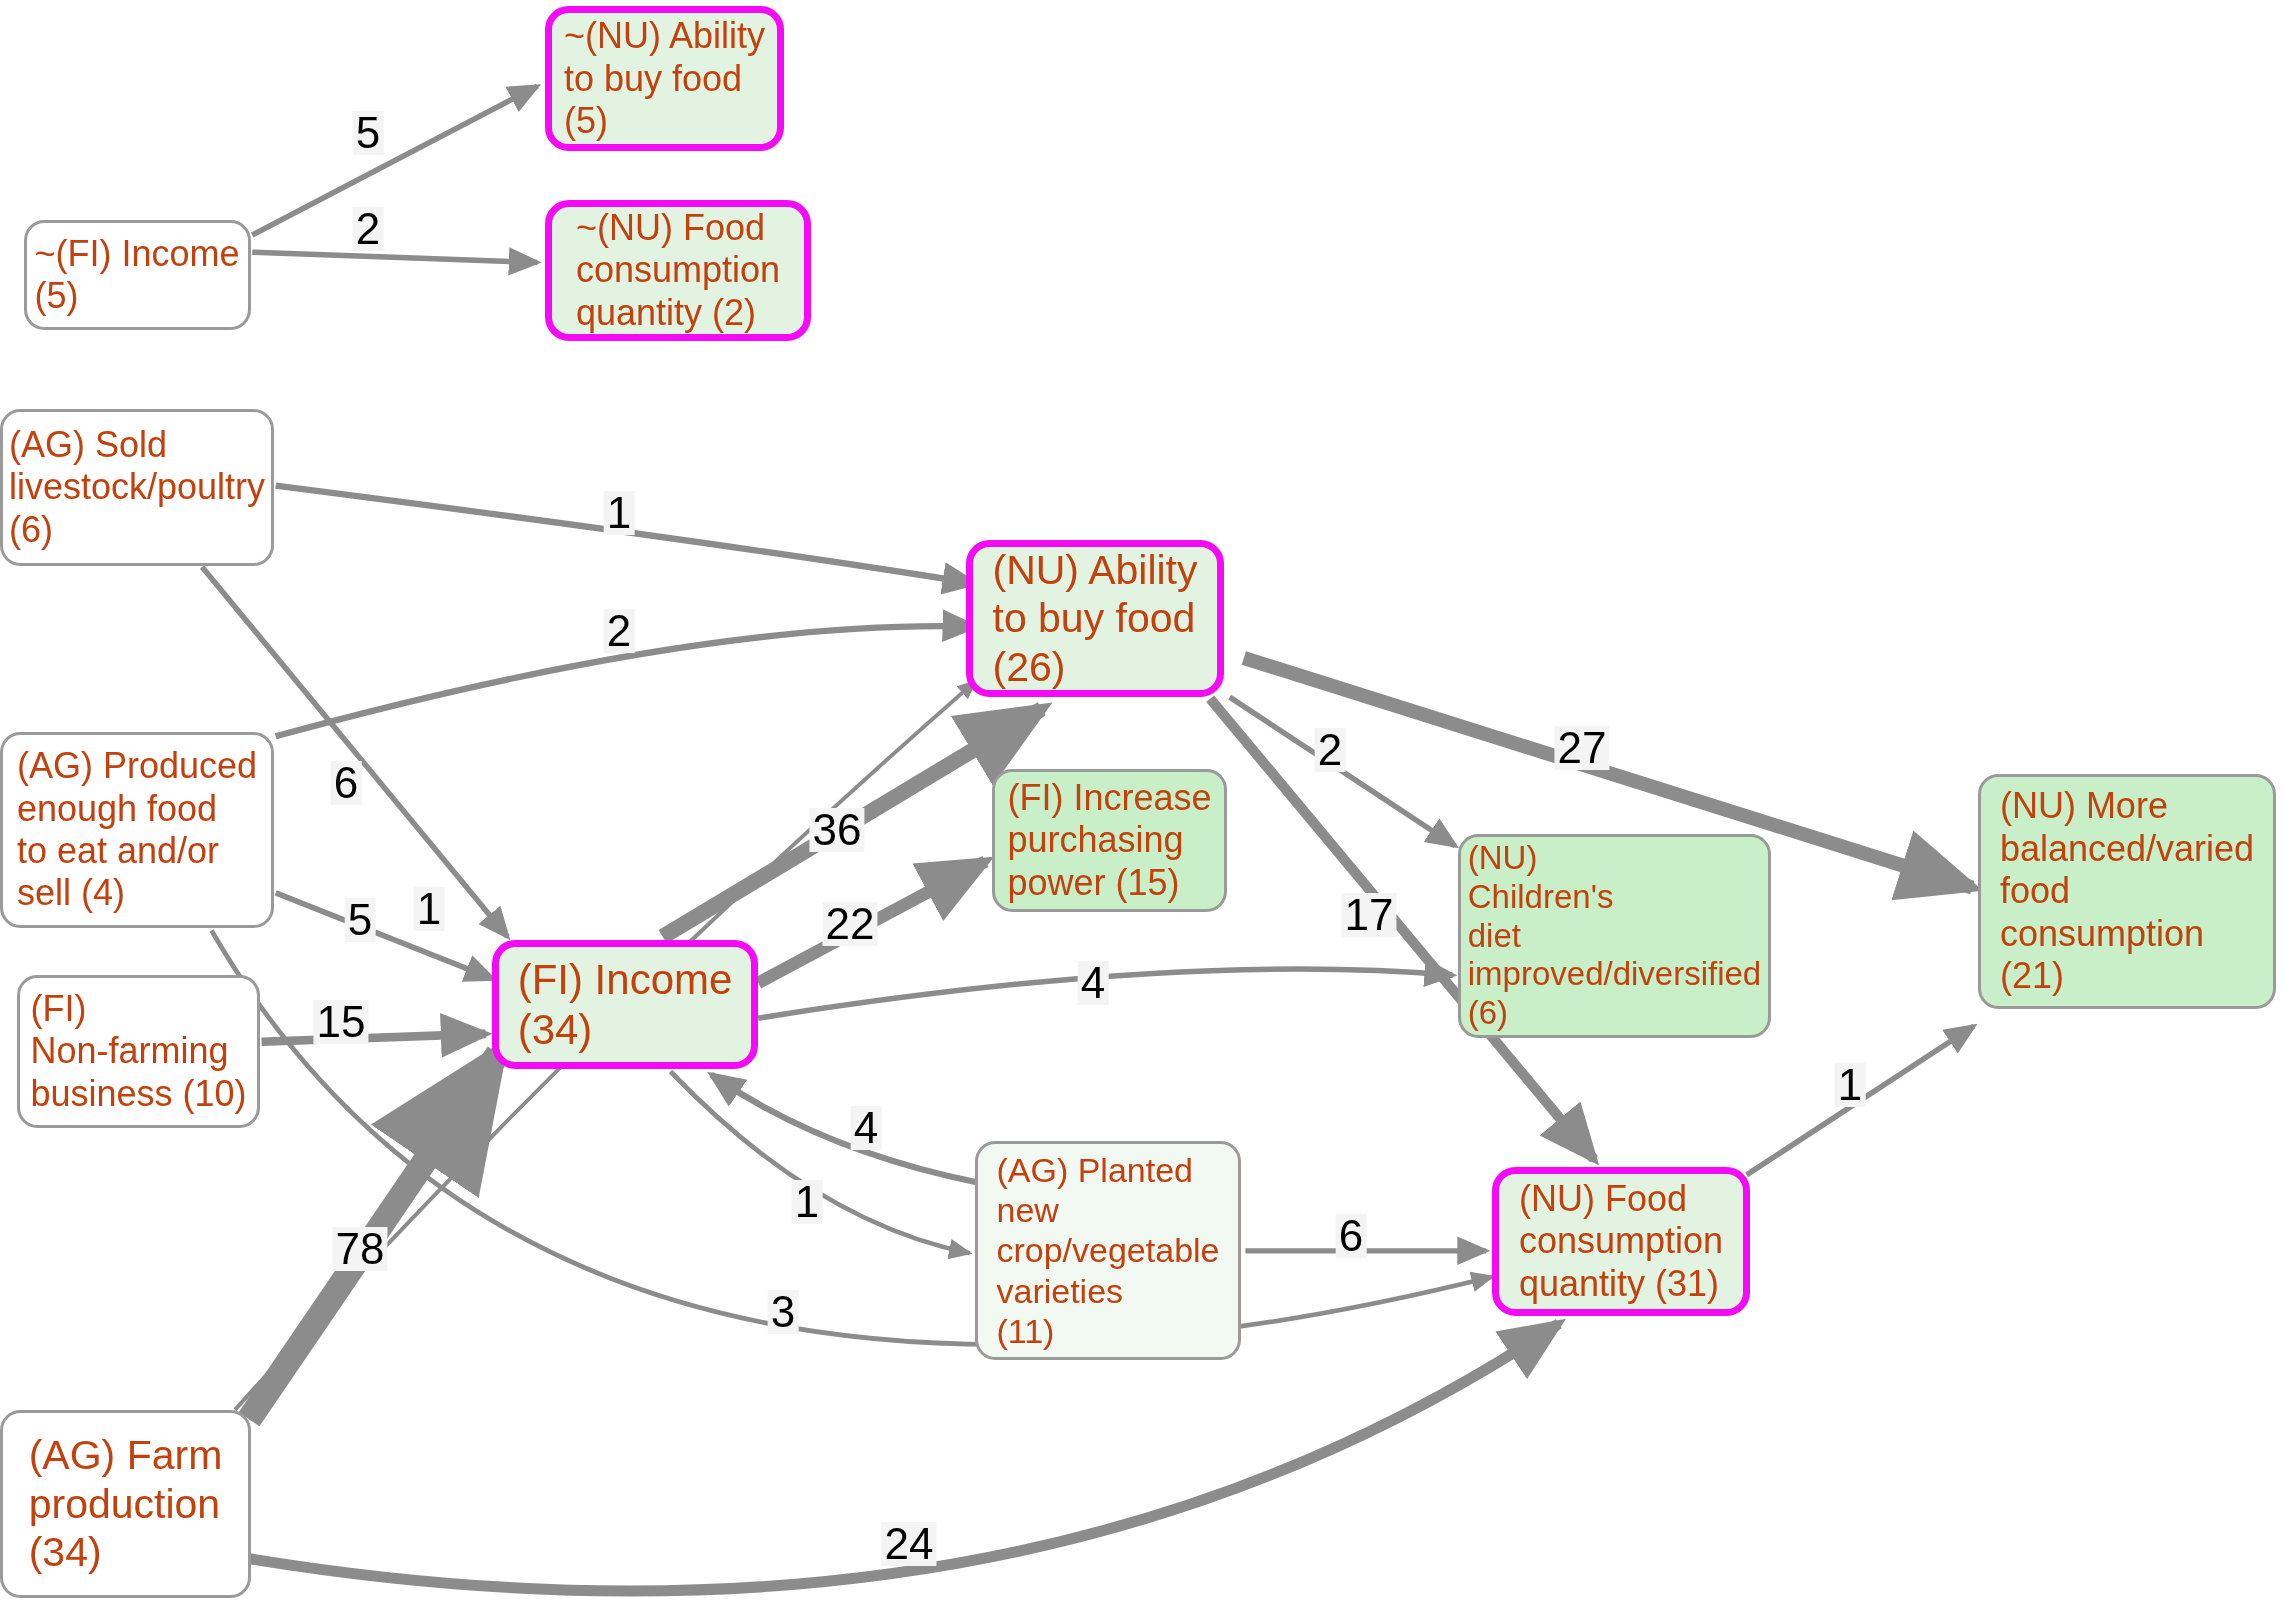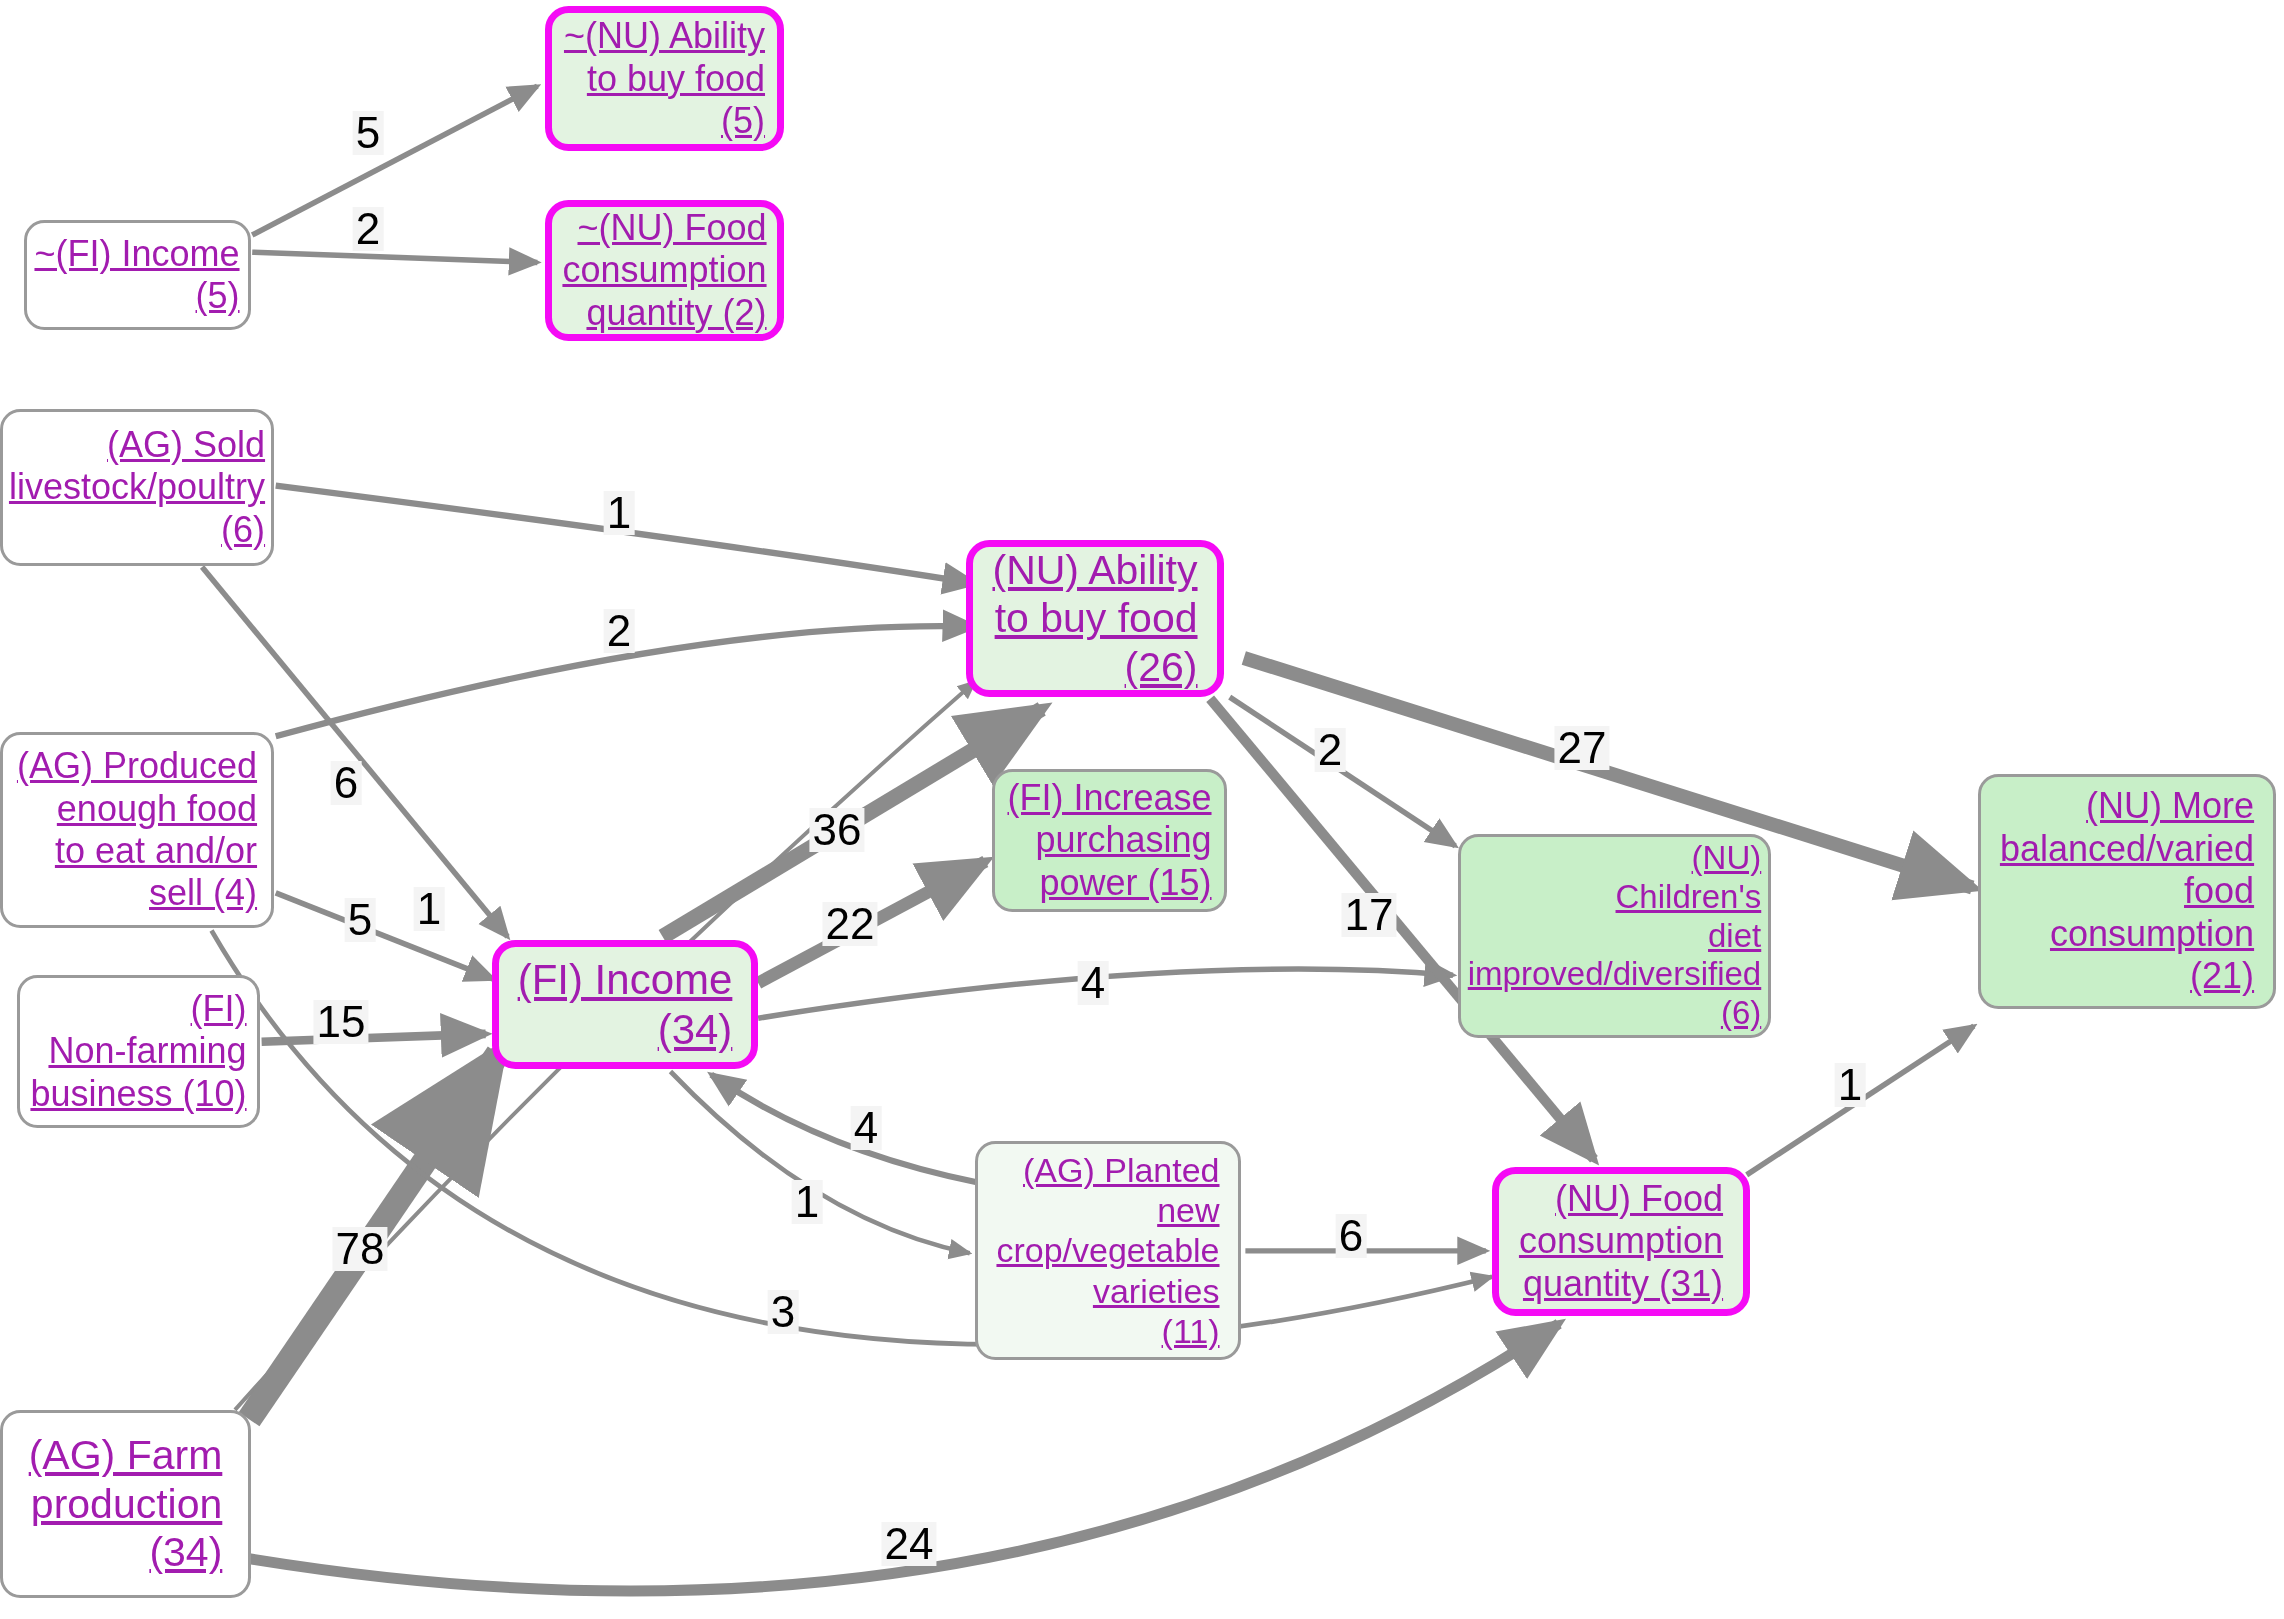--- a/index.html
+++ b/index.html
@@ -1,19 +1,19 @@
 <!DOCTYPE html>
 <html style="font-size:12.5px"><head>
 <meta charset="utf-8">
 <style>
   html,body{margin:0;padding:0;background:#ffffff;}
   body{font-family:"Liberation Sans", sans-serif;}
   #canvas{position:relative;width:2284px;height:1619px;background:#ffffff;overflow:hidden;}
   svg#edges{position:absolute;left:0;top:0;width:2284px;height:1619px;}
-  .node{position:absolute;box-sizing:border-box;display:flex;align-items:center;justify-content:center;text-align:right;color:#a21caf;line-height:1.18;border-radius:20.4px;text-decoration:underline;}
+  .node{position:absolute;box-sizing:border-box;display:flex;align-items:center;justify-content:center;text-align:left;color:#c2410c;line-height:1.18;border-radius:20.4px;}
   .node span{display:block;padding:0 7.8px;}
   
   .n-plain{background:#ffffff;border:3.9px solid #9a9a9a;}
   
   .n-pale{background:#f2f9f2;border:3.9px solid #9a9a9a;}
   
   .n-green{background:#c8efc8;border:3.9px solid #9a9a9a;}
   
   .n-hl{background:#e3f3e1;border:7px solid #f50af5;border-radius:23.5px;}
   .edge-label{position:absolute;color:#000;background:#f4f4f4;font-weight:400;white-space:nowrap;padding:0 3.1px;line-height:1;}
@@ -77,21 +77,21 @@
       <path d="M2230,1500 L2520,1310" stroke-width="7" marker-end="url(#ah)"></path>
     </g>
   </svg>
 
   <div class="node n-hl" style="left: 545px; top: 6.3px; width: 239px; height: 145px; font-size: 36px;">
       <span>~(NU) Ability<br>to buy food<br>(5)</span>
     </div>
   <div class="node n-plain" style="left: 23.5px; top: 205px; width: 227px; height: 110px; font-size: 36px; margin-top: 15px;">
       <span>~(FI) Income<br>(5)</span>
     </div>
-  <div class="node n-hl" style="left: 545px; top: 200px; width: 239px; height: 141px; font-size: 36px;">
+  <div class="node n-hl" style="left: 545px; top: 200px; width: 266px; height: 141px; font-size: 36px; border-radius: 24px;">
       <span>~(NU) Food<br>consumption<br>quantity (2)</span>
     </div>
   <div class="node n-plain" style="left: 0px; top: 409px; width: 274px; height: 157px; font-size: 36px;">
       <span>(AG) Sold<br>livestock/poultry<br>(6)</span>
     </div>
   <div class="node n-plain" style="left: 0px; top: 732px; width: 274px; height: 196px; font-size: 36px;">
       <span>(AG) Produced<br>enough food<br>to eat and/or<br>sell (4)</span>
     </div>
   <div class="node n-plain" style="left: 17px; top: 975px; width: 243px; height: 153px; font-size: 36px;">
       <span>(FI)<br>Non-farming<br>business (10)</span>

